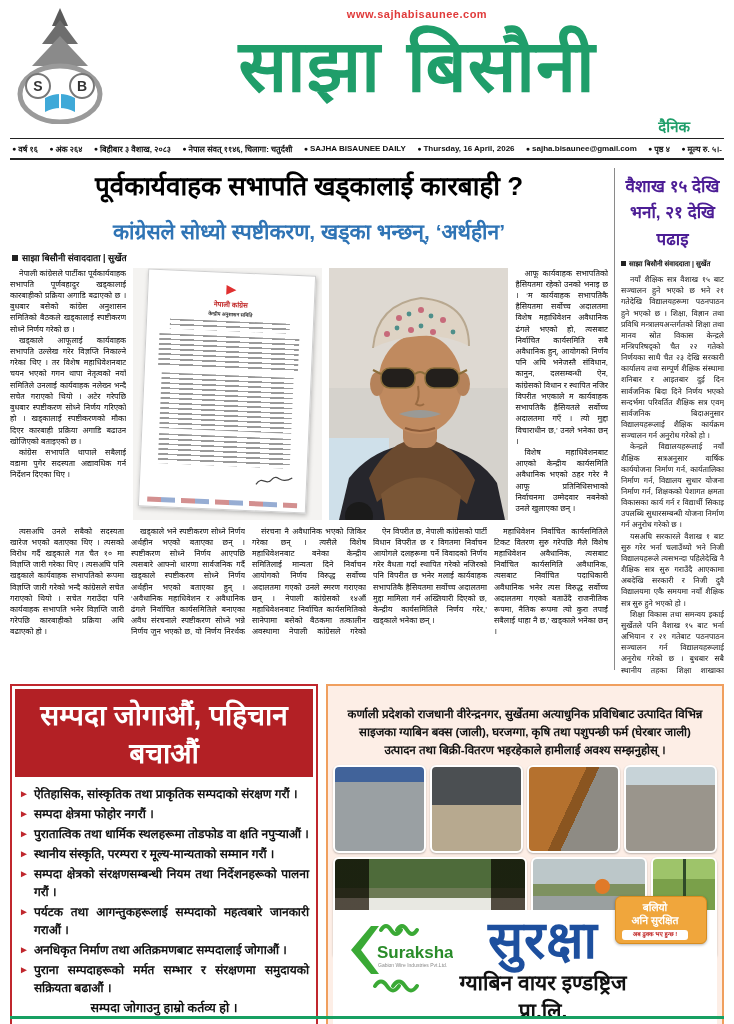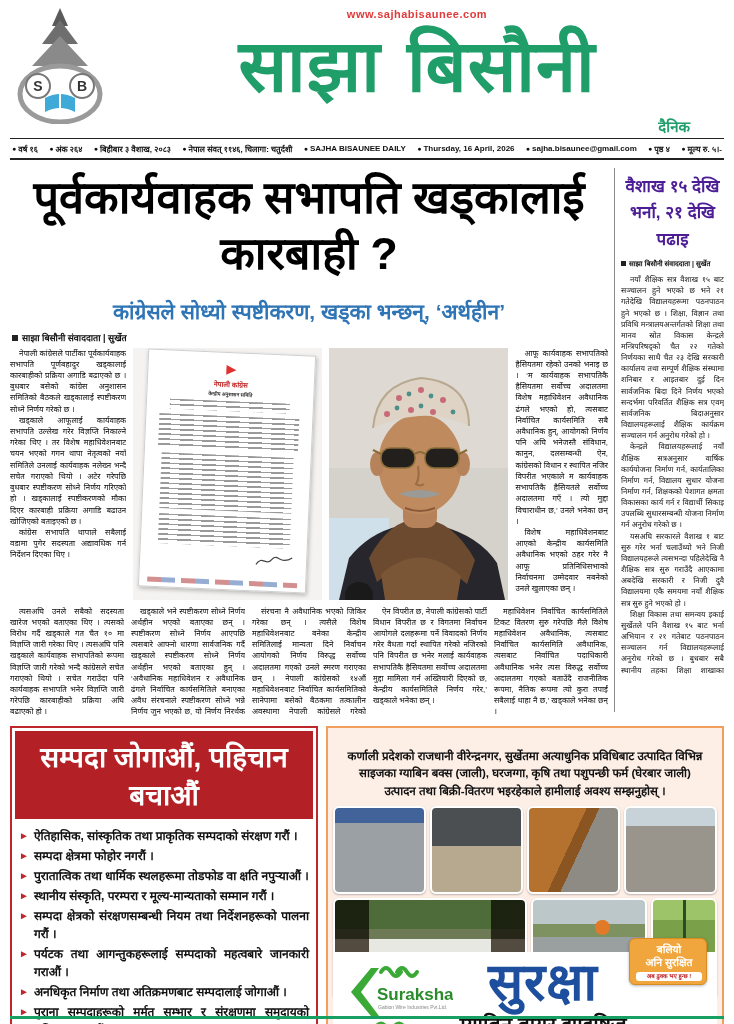--- a/index.html
+++ b/index.html
@@ -18,21 +18,21 @@
            display:flex;justify-content:space-between;align-items:center;
            font-size:8px;font-weight:bold;padding:4px 2px;white-space:nowrap;}
   .infobar .it{display:flex;align-items:center;gap:2px;}
   .infobar .dot{font-size:7px;}
   
   .content{display:flex;margin:6px 10px 0 10px;}
   .main-col{width:598px;flex:0 0 auto;padding-right:6px;}
   .v-divider{width:0;border-left:1px solid #8a8a8a;margin:2px 0 4px 0;}
   .sidebar{flex:1;padding-left:6px;}
   
-  .headline{margin:4px 0 0 0;text-align:center;font-size:45px;line-height:1.25;font-weight:900;color:#000;}
+  .headline{margin:4px 0 0 0;text-align:center;font-size:26px;line-height:1.25;font-weight:900;color:#000;}
   .subheadline{margin:14px 0 6px 0;text-align:center;font-size:21px;font-weight:700;color:#2f74b5;}
   
   .byline{font-size:9px;font-weight:bold;margin:6px 0 4px 2px;}
   .byline .sq{display:inline-block;width:6px;height:6px;background:#222;margin-right:4px;}
   
   .article{position:relative;}
   .row1{display:flex;gap:7px;height:252px;overflow:hidden;}
   .row2{display:flex;gap:7px;height:110px;overflow:hidden;margin-top:6px;}
   .txtcol{font-size:7.9px;line-height:1.42;text-align:justify;overflow:hidden;}
   .txtcol p{margin:0;text-indent:9px;}
@@ -88,21 +88,21 @@
   .g5{width:190px;background-image:linear-gradient(180deg,#4e6b3a 0 30%,#6d7a55 30% 40%,#e8e8e2 40% 75%,#cfd6d2 75% 100%),
       linear-gradient(90deg,#5a5248 0 18%,transparent 18% 82%,#5a5248 82% 100%);background-blend-mode:multiply;}
   .g6{width:112px;background-color:#9aa0a0;
       background-image:radial-gradient(circle at 62% 28%,#e07a28 0 7px,transparent 8px),
       linear-gradient(180deg,#bcc7c9 0 25%,#7e9160 25% 38%,#9aa0a0 38% 100%);}
   .g7{flex:1;background-color:#7aa04a;background-image:linear-gradient(90deg,transparent 0 48%,#2f4a28 48% 54%,transparent 54% 100%),
       linear-gradient(180deg,#9ec46a 0 20%,#7aa04a 20% 100%);}
   .ad-white{position:absolute;left:5px;right:5px;bottom:5px;top:224px;background:#fff;padding:4px 6px;}
   .badge{position:absolute;right:10px;top:-14px;width:74px;background:#f0a63c;border:1px solid #d88d20;
          border-radius:6px;text-align:center;color:#fff;font-weight:800;font-size:10.5px;line-height:1.25;
-         padding:4px 0 3px 2px;box-shadow:0 1px 3px rgba(0,0,0,.3);}
+         padding:4px 14px 3px 2px;box-shadow:0 1px 3px rgba(0,0,0,.3);}
   .badge .strip{background:#fff;color:#c02525;font-size:6px;border-radius:3px;margin:3px 4px 0 4px;padding:1px 0;}
   .suraksha{position:absolute;left:8px;top:10px;width:112px;}
   .brand-wrap{margin-left:118px;margin-right:82px;text-align:center;}
   .brand{font-size:52px;line-height:1.0;font-weight:900;color:#1d4f9e;letter-spacing:1px;
          font-family:"DejaVu Serif","Liberation Serif",serif;}
   .brand-sub{font-size:21px;font-weight:900;color:#111;margin-top:2px;}
   .bottom-rule{position:absolute;left:10px;right:10px;bottom:5px;height:3px;background:#17a062;}
 </style>
 </head>
 <body>

